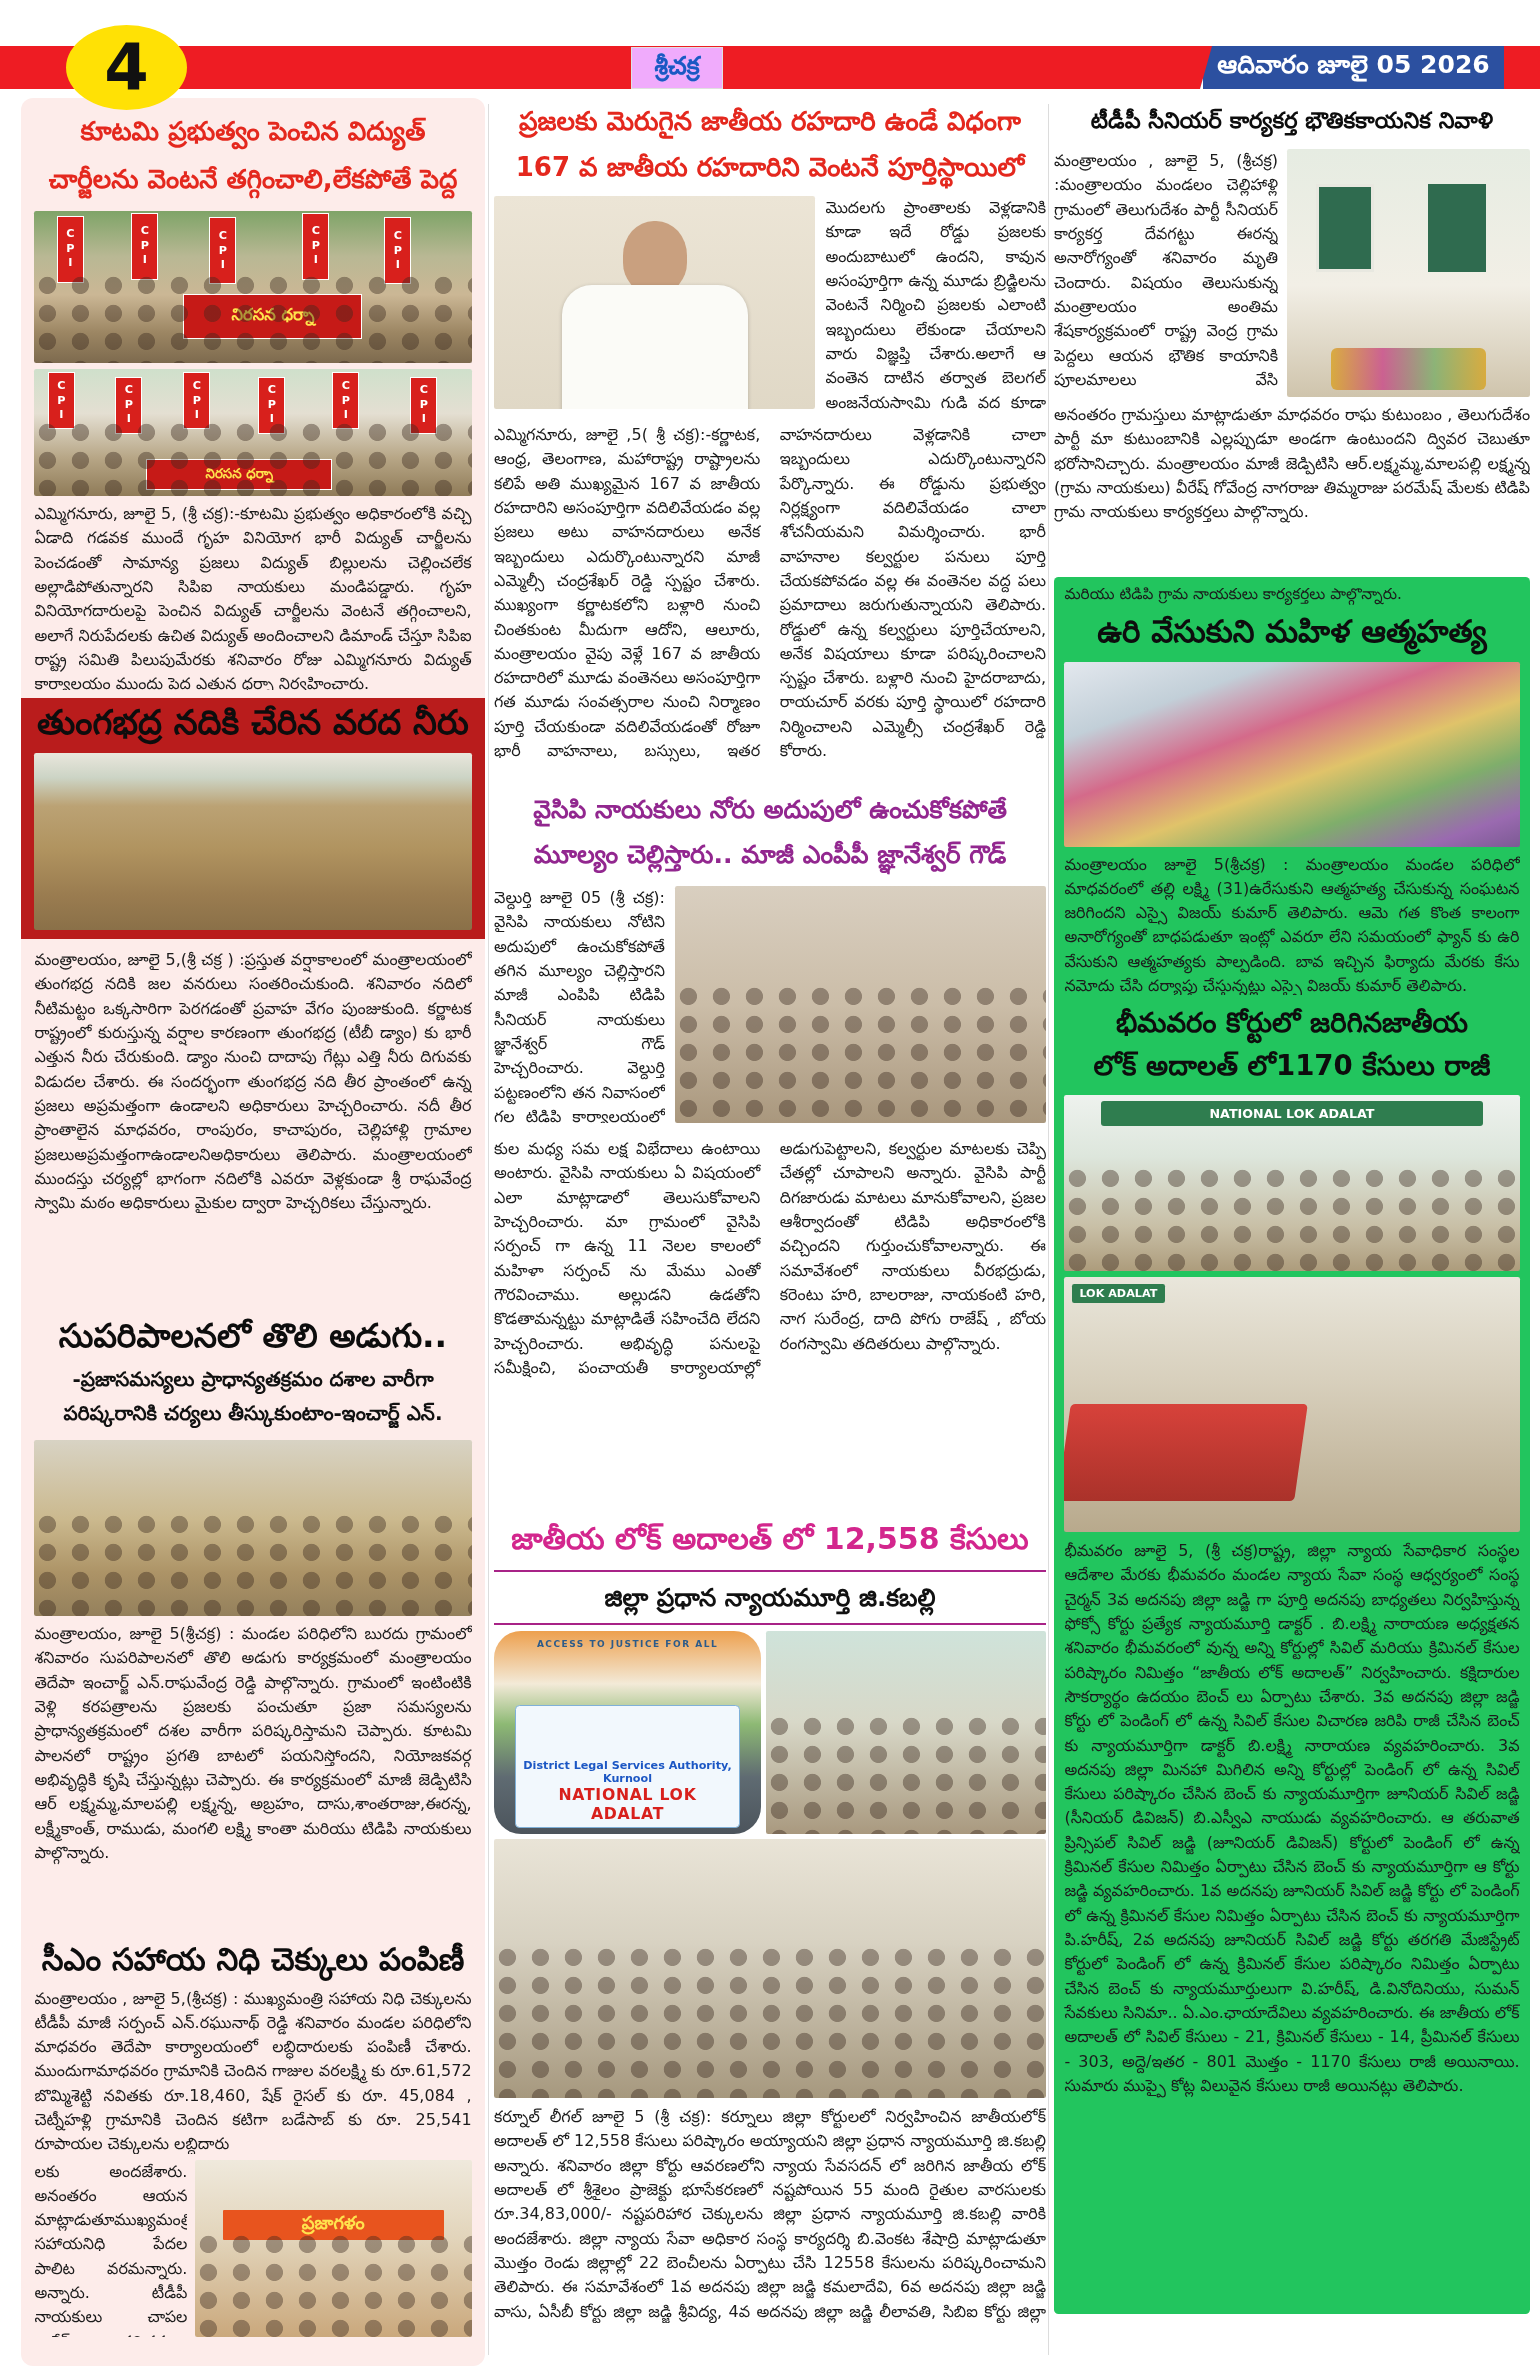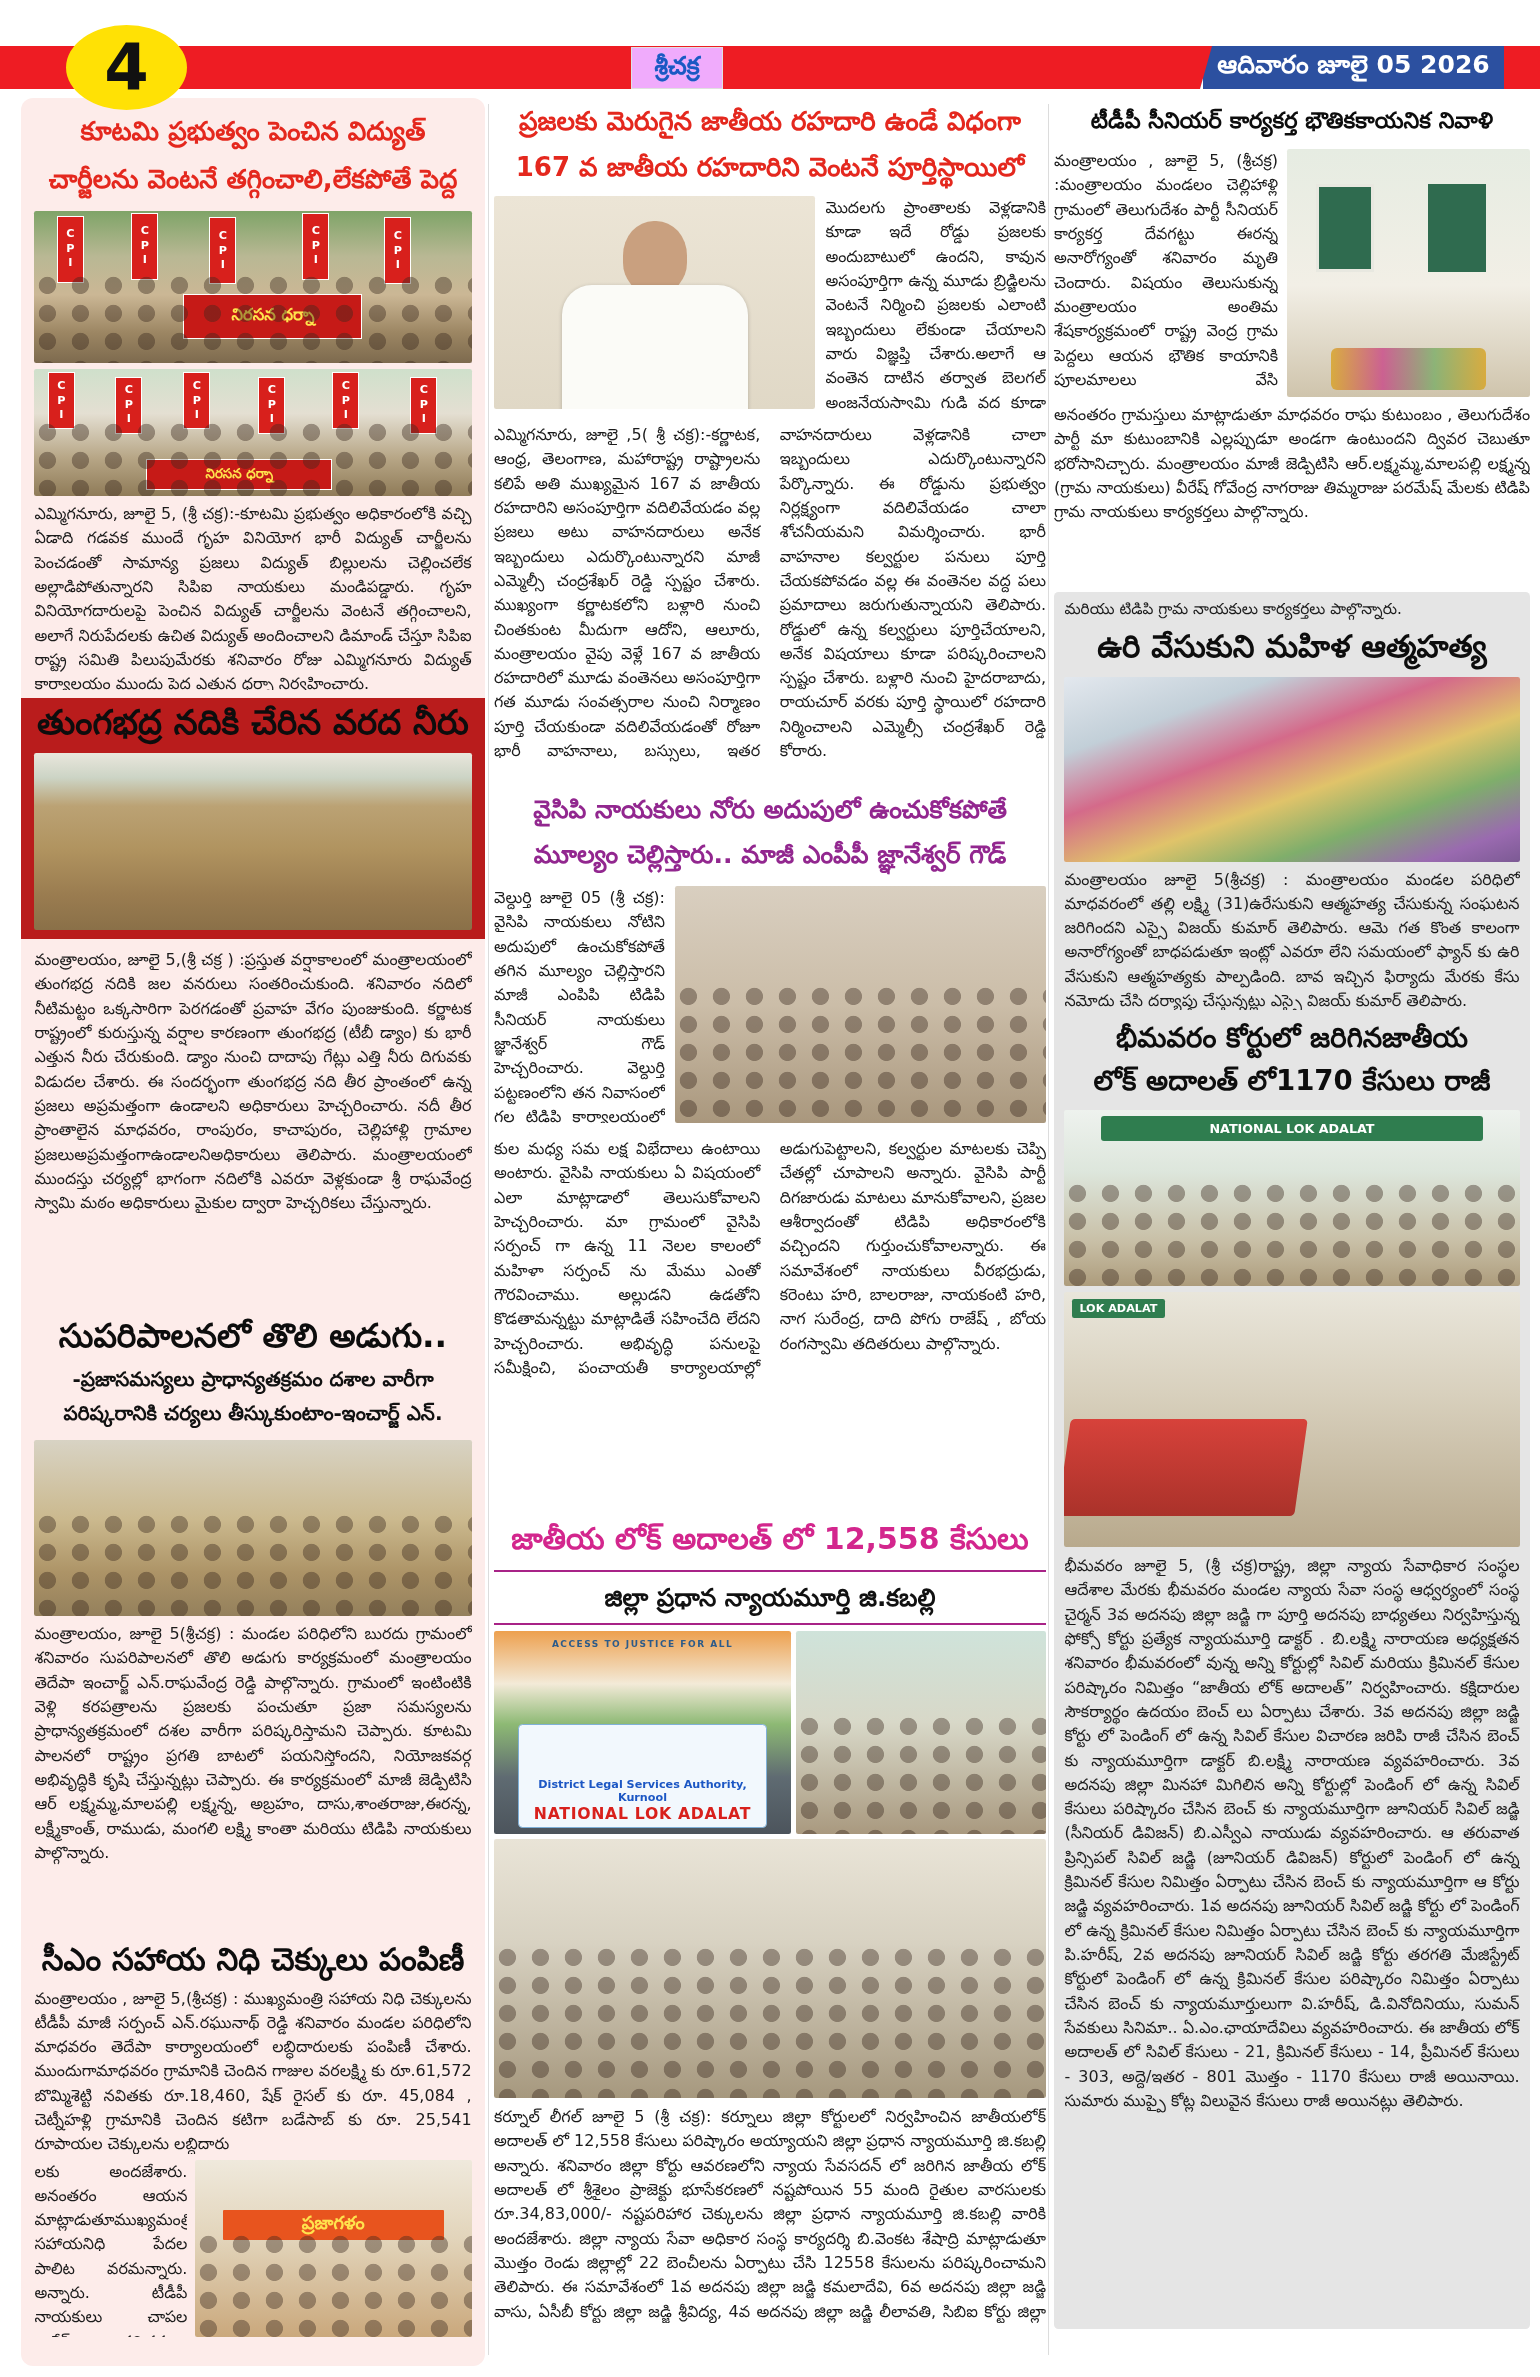--- a/index.html
+++ b/index.html
@@ -53,21 +53,21 @@
       height:55px; line-height:51px; text-align:center; font-size:24.6px; font-weight:600; color:#111; overflow:hidden; }
   .pg-row1 { display:flex; gap:4.5px; height:203px; margin-top:6px; }
   #body-adalat { margin-top:7.5px; height:218px; }
 
   
   .col-right { position:absolute; left:1054px; top:98px; width:476px; height:2268px; overflow:hidden; }
   .hl-tdp { font-size:22.4px; height:48px; line-height:45px; }
   .r-row1 { display:flex; gap:9px; height:248px; margin-top:3px; }
   .side-text3 { width:224px; overflow:hidden; }
   #body-tdp { margin-top:6px; height:170px; }
-  .blue-box { background:#e5e5e5; margin-top:19px; padding:7.5px 10.4px 10.4px; border-radius:4.5px; }
+  .blue-box { background:#22c55e; margin-top:4px; padding:7.5px 10.4px 10.4px; border-radius:4.5px; }
   .tail-line { font-size:15.3px; height:25px; overflow:hidden; color:#1b1b1b; }
   .hl-suicide { font-size:31px; height:46px; line-height:43px; }
   #body-suicide { margin-top:6px; height:142px; }
   .hl-bhim { font-size:27.6px; line-height:43px; height:88px; margin-top:6px; }
   #body-bhim { margin-top:7.5px; height:765px; }
 
   
   .photo { position:relative; overflow:hidden; border-radius:2.2px; background:#cfc9b8; }
   .heads::after { content:""; position:absolute; left:0; right:0; bottom:0; height:58%;
       background:radial-gradient(circle 9px at 13.4px 10.4px, rgba(55,38,28,.5) 8.2px, transparent 9px);
@@ -84,21 +84,21 @@
   .ph-garland { height:176px; margin:6px 0; background:linear-gradient(180deg,#d8d3c4 0%,#cbb98e 45%,#ad9467 75%,#94805c 100%); }
   .ph-prajagalam { flex:1; background:linear-gradient(180deg,#efe9dc 0%,#e2d4ba 45%,#caa87c 100%); }
   .orange-banner { position:absolute; top:10.4px; left:10%; width:80%; height:30px; background:#e8541e;
       display:flex; align-items:center; justify-content:center; color:#ffe34d; font-weight:bold; font-size:18px; border-radius:1px;margin-top:40px; }
   .ph-man { width:321px; background:linear-gradient(180deg,#ece5d6 0%,#e0d8c6 100%); }
   .ph-man::before { content:""; position:absolute; left:50%; top:25px; width:64px; height:72px; margin-left:-32px;
       background:#c9a07f; border-radius:48% 48% 42% 42%; }
   .ph-man::after { content:""; position:absolute; left:50%; top:89px; width:186px; height:134px; margin-left:-93px;
       background:#fbfbf7; border-radius:30px 30px 0 0; box-shadow:0 1.5px 4.5px rgba(0,0,0,.2); }
   .ph-meeting { flex:1; background:linear-gradient(180deg,#d9cfc0 0%,#cbbda8 50%,#a9977d 100%); }
-  .ph-dais { width:297px; background:linear-gradient(180deg,#eda04e 0%,#f3ead8 26%,#8db974 46%,#5f6b72 72%,#4c545c 100%); }
+  .ph-dais { width:267px; background:linear-gradient(180deg,#eda04e 0%,#f3ead8 26%,#8db974 46%,#5f6b72 72%,#4c545c 100%);border-radius:27px; }
   .dlsa-banner { position:absolute; left:8%; bottom:6px; width:84%; background:#f2f8fd; border:1.5px solid #7fb0d8;
       border-radius:4.5px; padding:4.5px 3px; text-align:center; }
   .dlsa-l1 { color:#1c57c4; font-weight:bold; font-size:11.2px;margin-top:48px; }
   .dlsa-l2 { color:#d8201c; font-weight:bold; font-size:15.7px; letter-spacing:0.7px; }
   .dlsa-arc { position:absolute; top:7.5px; width:100%; text-align:center; color:#2c5b8a; font-size:9px; font-weight:bold; letter-spacing:1.5px; }
   .ph-crowdstand { flex:1; background:linear-gradient(180deg,#cfe3da 0%,#d8d8c8 45%,#a9997f 100%); }
   .ph-hall { height:259px; margin-top:4.5px; background:linear-gradient(180deg,#e9e4d7 0%,#d8d2c2 40%,#a6987e 100%); }
   .ph-condolence { flex:1; background:linear-gradient(180deg,#e6ece2 0%,#f2efe6 55%,#cfc4ac 100%); }
   .ph-condolence::before { content:""; position:absolute; left:12%; top:14%; width:52px; height:82px; background:#2f6b4f;
       box-shadow:112px 0 0 #2f6b4f; border:3px solid #e8e8e0; }

